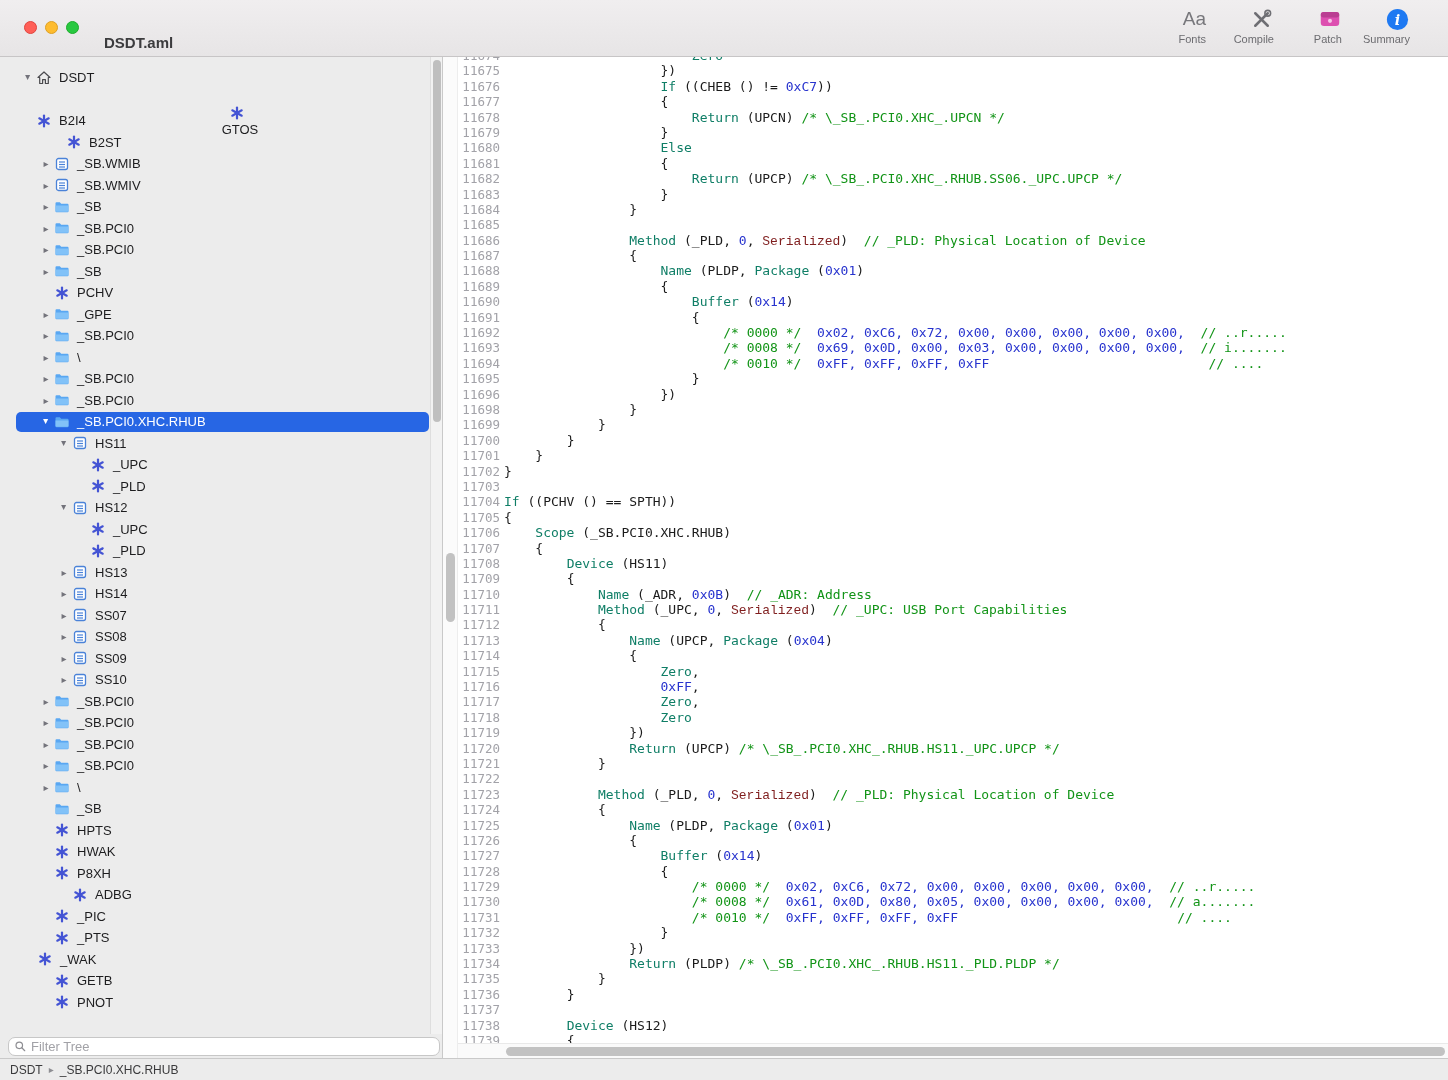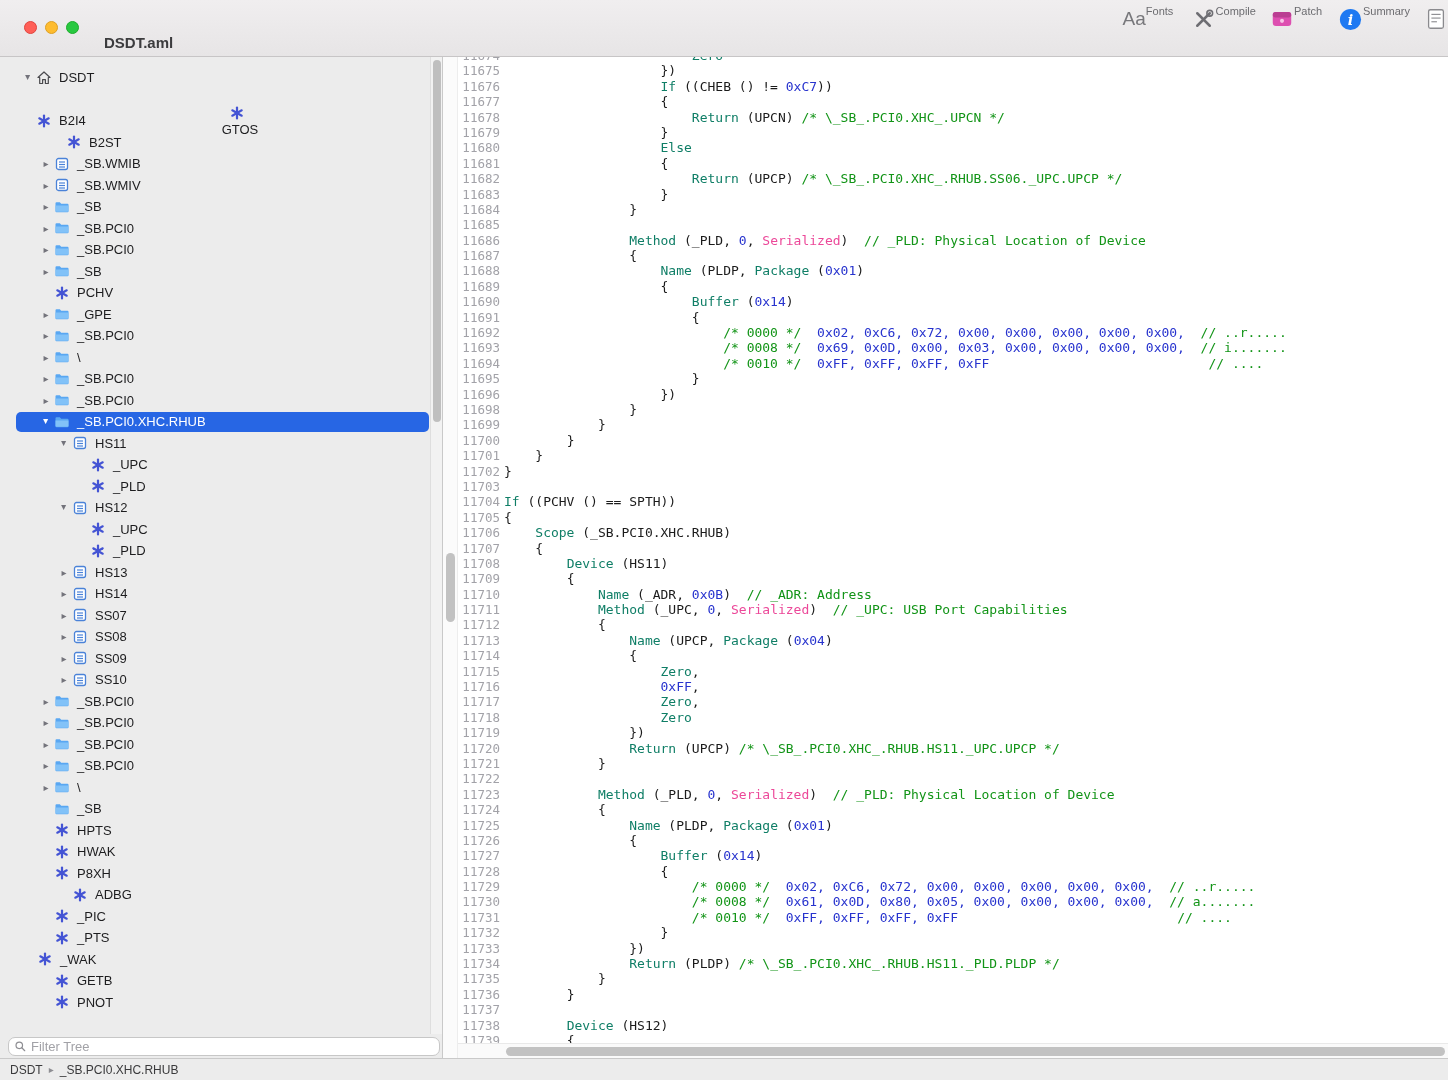--- a/index.html
+++ b/index.html
@@ -9,21 +9,21 @@
 
   
   .titlebar { flex:0 0 57px; background:linear-gradient(#F0EEEF,#E7E5E6); border-bottom:1px solid #C7C5C6; position:relative; z-index:5; }
   .traffic { position:absolute; left:24px; top:21px; display:flex; gap:8px; }
   .dot { width:13px; height:13px; border-radius:50%; }
   .dot.red { background:#FF5F57; border:1px solid #E0443E; }
   .dot.yellow { background:#FEBC2F; border:1px solid #DEA023; }
   .dot.green { background:#28C840; border:1px solid #1DAD2B; }
   .wtitle { position:absolute; left:104px; top:34px; font-size:15px; font-weight:bold; color:#3C3C3E; }
   .toolbar { position:absolute; top:5px; right:-30px; display:flex; gap:14px; align-items:flex-start; }
-  .titem { display:flex; flex-direction:row; align-items:flex-start; min-width:54px; }
+  .titem { display:flex; flex-direction:column; align-items:flex-end; min-width:54px; }
   .ticn { height:28px; display:flex; align-items:center; justify-content:center; }
   .tlbl { font-size:11px; color:#6C6C70; }
   .aa { font-size:19px; color:#77777B; }
 
   
   .content { flex:1; display:flex; min-height:0; position:relative; }
 
   
   .sidebar { flex:0 0 443px; width:443px; background:#ECECEC; border-right:1px solid #C9C9C9; display:flex; flex-direction:column; position:relative; }
   .tree { flex:1; overflow:hidden; padding-top:10px; position:relative; }
@@ -47,21 +47,21 @@
   .cv-thumb { position:absolute; top:496px; left:3px; width:9px; height:69px; background:#C2C2C2; border-radius:4.5px; }
 
   
   .editor { flex:1; position:relative; background:#fff; overflow:hidden; }
   #code { position:absolute; top:-9px; left:0; right:0; font-family:"DejaVu Sans Mono","Liberation Mono",monospace; font-size:13px; line-height:15.4px; }
   .cl { height:15.4px; white-space:pre; }
   .ln { display:inline-block; width:42px; text-align:right; color:#A2A2A8; margin-right:4px; font-size:12.5px; }
   .t-p { color:#1B1B1B; }
   .t-k { color:#0F7E66; }
   .t-n { color:#2733CE; }
-  .t-s { color:#ec4899; }
+  .t-s { color:#7f1d1d;font-family:Liberation Mono, monospace; }
   .t-c { color:#129417; }
   .hscroll { position:absolute; left:0; right:0; bottom:0; height:15px; background:#FAFAFA; border-top:1px solid #E9E9E9; z-index:3; }
   .h-thumb { position:absolute; left:48px; right:3px; top:3px; height:9px; border-radius:4.5px; background:#C2C2C2; }
 
   
   .statusbar { flex:0 0 22px; background:#ECECEC; border-top:1px solid #C9C9C9; display:flex; align-items:center; padding:0 10px; font-size:12px; color:#3A3A3C; gap:6px; z-index:5; }
   .crumb-sep { color:#8E8E93; font-size:10px; }
 </style>
 </head>
 <body>

